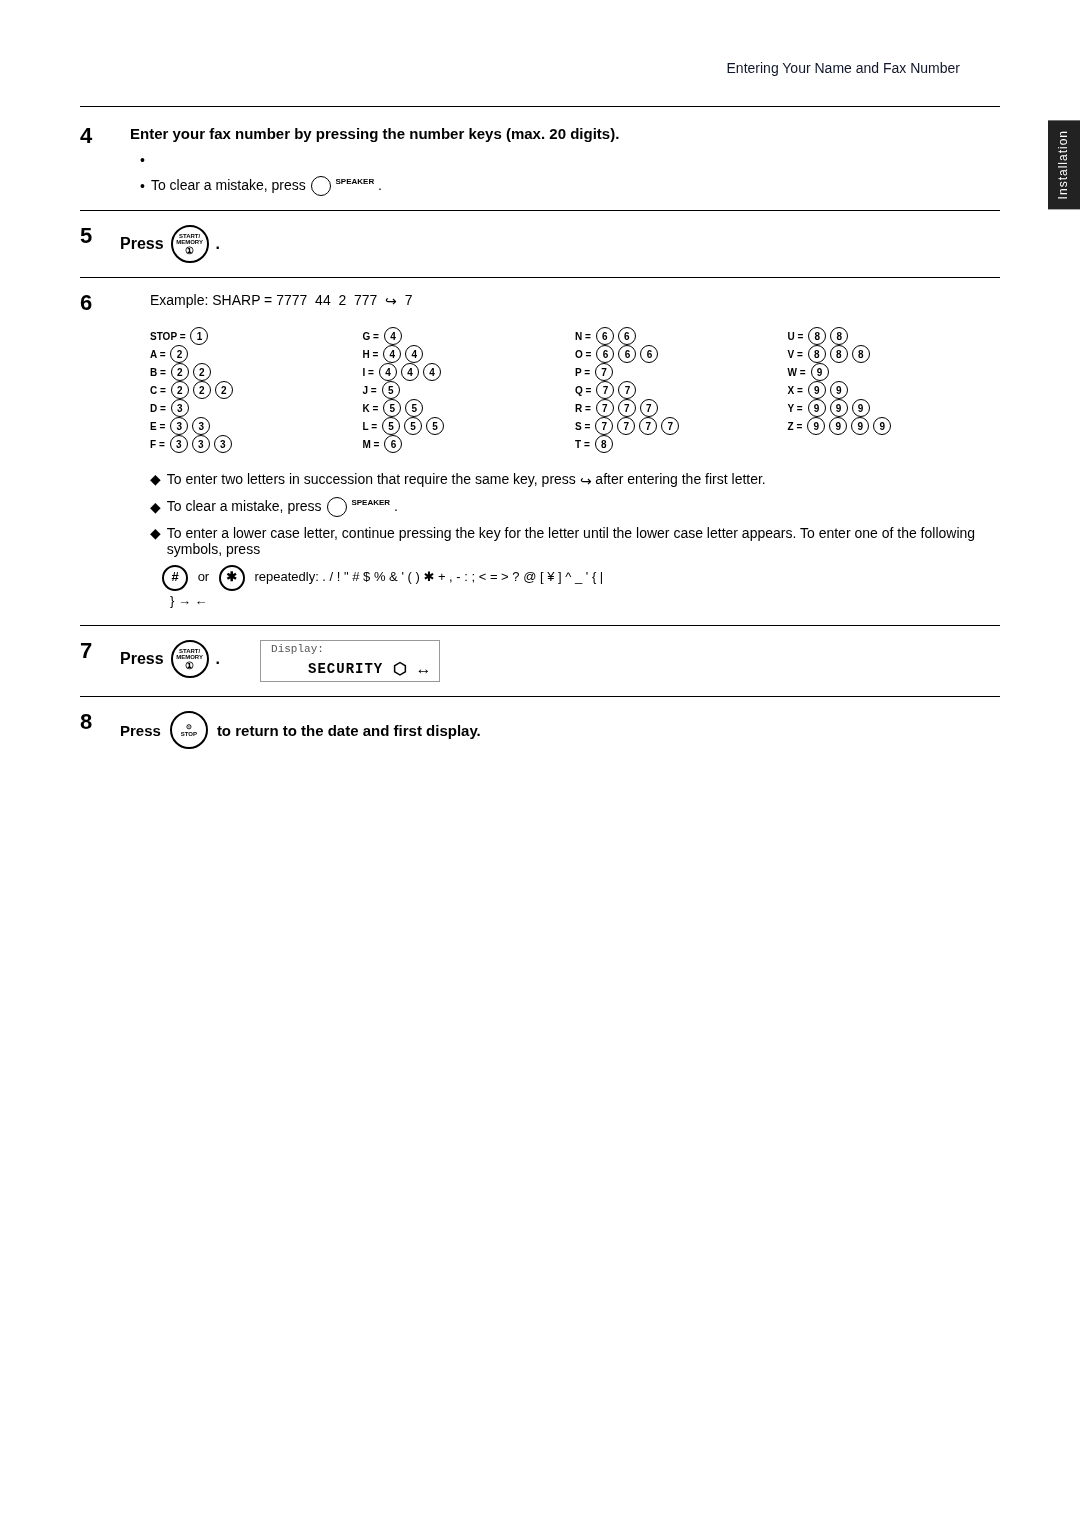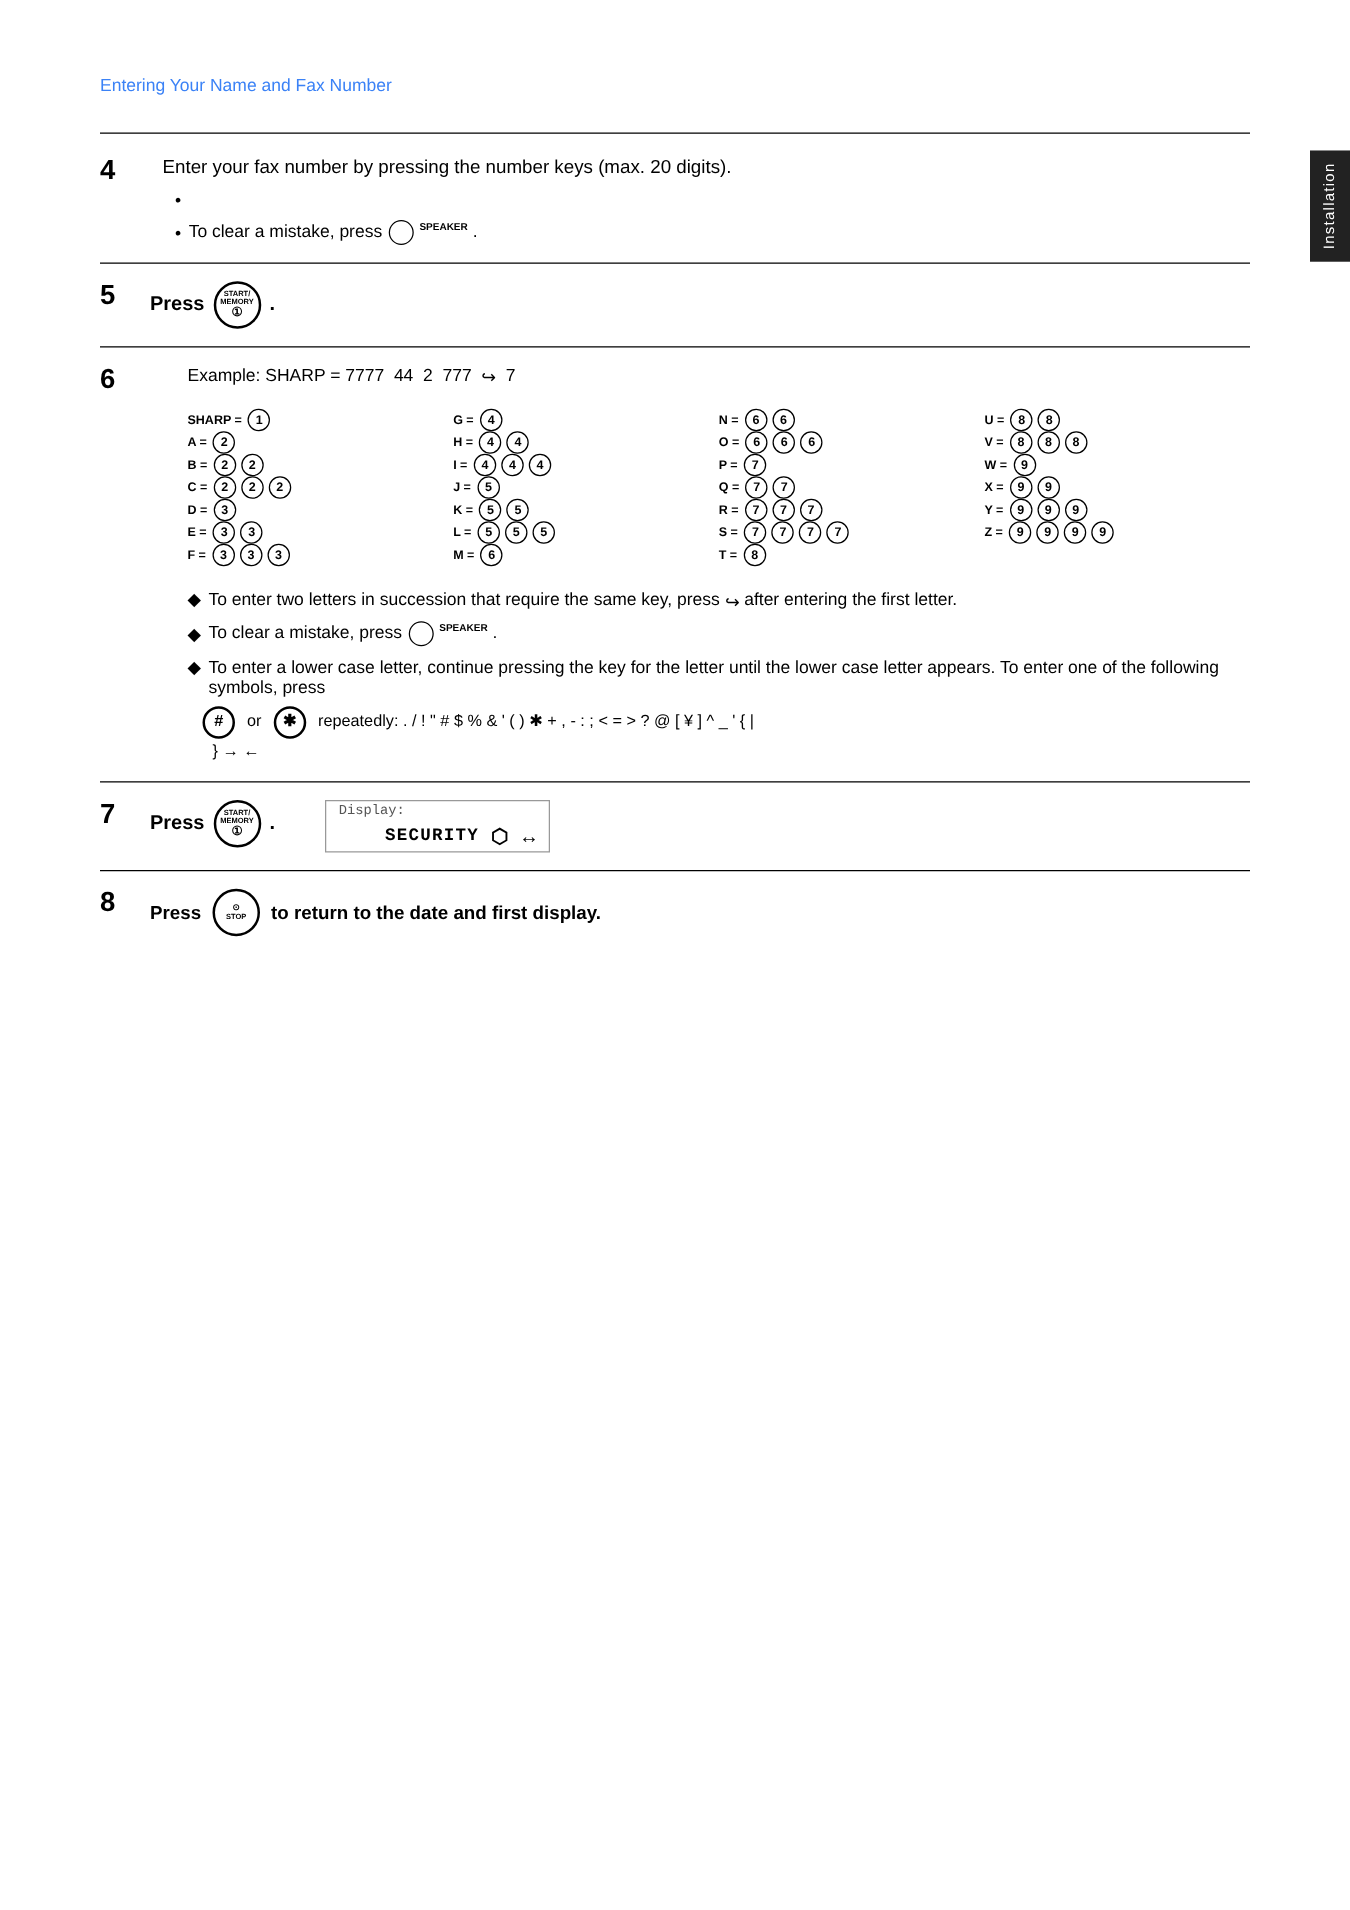--- a/index.html
+++ b/index.html
@@ -31,39 +31,40 @@
       color: #fff;
       font-size: 12px;
       writing-mode: vertical-rl;
       text-orientation: mixed;
       transform: rotate(180deg);
       padding: 10px 8px;
       letter-spacing: 1px;
     }
 
     .page-header {
+      text-align: right;
       font-size: 14px;
-      color: #3b82f6;
+      color: #0f172a;
       margin-bottom: 30px;
       padding-right: 40px;
     }
 
     .divider {
       border: none;
       border-top: 1.5px solid #000;
       margin: 18px 0;
     }
 
     .step-content {
       margin-left: 10px;
     }
 
     .step-title {
       font-size: 15px;
-      font-weight: normal;
+      font-weight: bold;
       margin-bottom: 10px;
     }
 
     .bullet-list {
       list-style: none;
       padding-left: 10px;
     }
 
     .bullet-list li {
       margin-bottom: 8px;
@@ -355,21 +356,21 @@
       <div class="example-line">
         <span>Example: SHARP = 7777&nbsp;&nbsp;44&nbsp;&nbsp;2&nbsp;&nbsp;777&nbsp;</span>
         <span class="rotate-arrow">↩</span>
         <span>&nbsp;7</span>
       </div>
 
       <div class="char-table">
 
         <div>
           <div class="char-row">
-              <span class="char-label">SHARP =</span>
+              <span class="char-label">STOP =</span>
               <span class="key-circle key-circle-sm">1</span>
             </div>
           <div class="char-row">
               <span class="char-label">A =</span>
               <span class="key-circle key-circle-sm">2</span>
             </div>
           <div class="char-row">
               <span class="char-label">B =</span>
               <span class="key-circle key-circle-sm">2</span>
               <span class="key-circle key-circle-sm">2</span>

